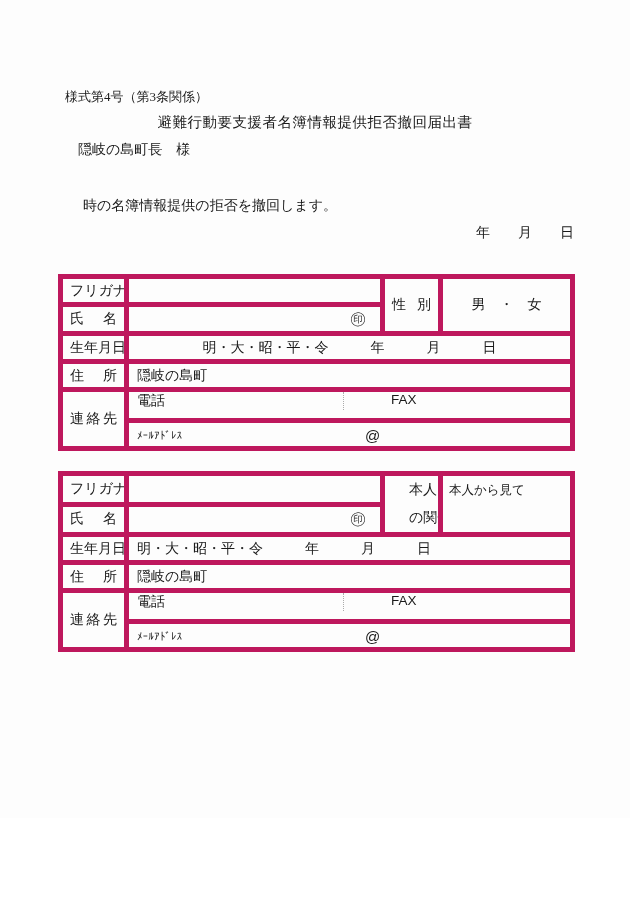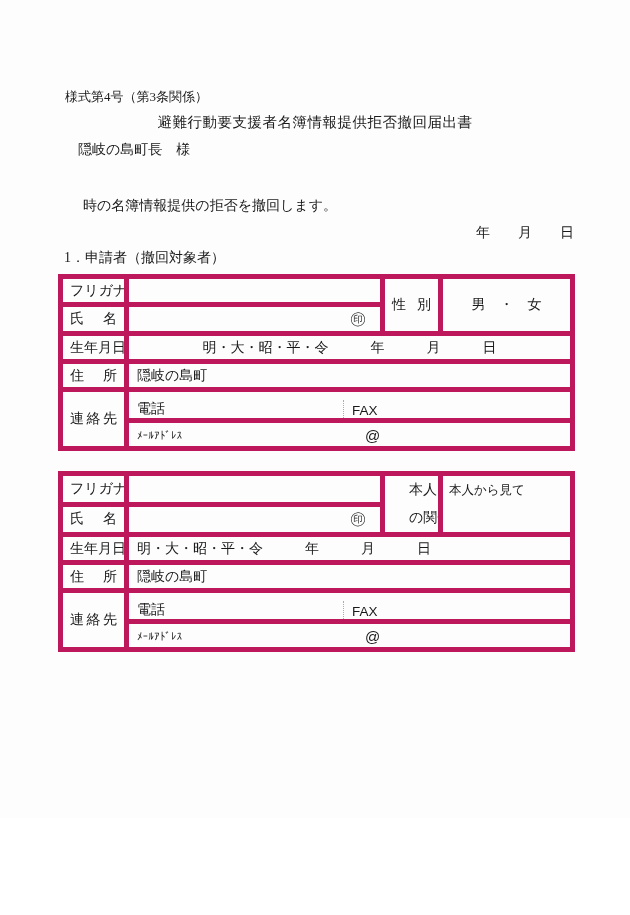--- a/index.html
+++ b/index.html
@@ -119,21 +119,22 @@
   td.seal-cell {
     text-align: right;
     padding-right: 14px;
   }
   .seal { font-size: 16px; color: #2a2a2a; }
 
   td.contact-cell { padding: 0; }
   .split {
     display: flex;
     height: 26px;
-    align-items: flex-end;
+    align-items: flex-start;
+    gap: 39px;
   }
   .phone-box {
     width: 206px;
     border-right: 1px dotted #ababab;
     padding-left: 8px;
     display: flex;
     align-items: center;
   }
   .fax-box {
     flex: 1;
@@ -178,21 +179,20 @@
 <body>
 
 <div class="page">
 
   <div class="form-number">様式第4号（第3条関係）</div>
   <div class="doc-title">避難行動要支援者名簿情報提供拒否撤回届出書</div>
   <div class="addressee">隠岐の島町長　様</div>
   <div class="body-line2">時の名簿情報提供の拒否を撤回します。</div>
   <div class="date-line">年　　月　　日</div>
 
-  <div class="sec sec1">1．申請者（撤回対象者）</div>
 
   <table class="form-table" id="table1">
     <colgroup>
         <col class="c1">
         <col class="c2">
         <col class="c3">
         <col class="c4">
       </colgroup>
     <tbody>
       <tr class="r1">

